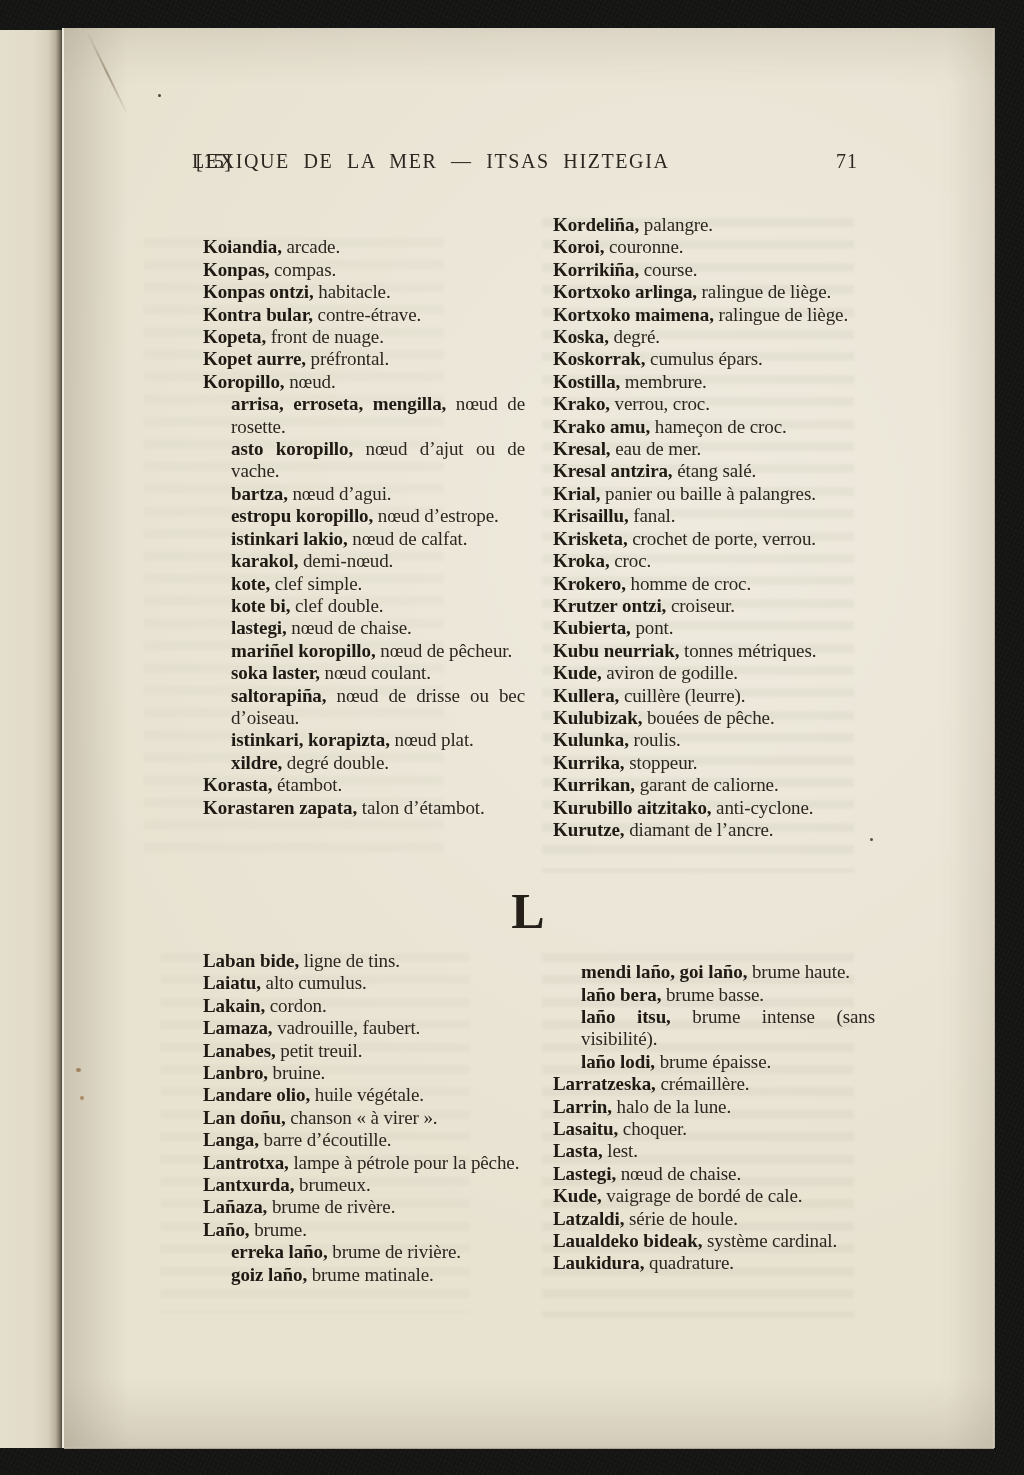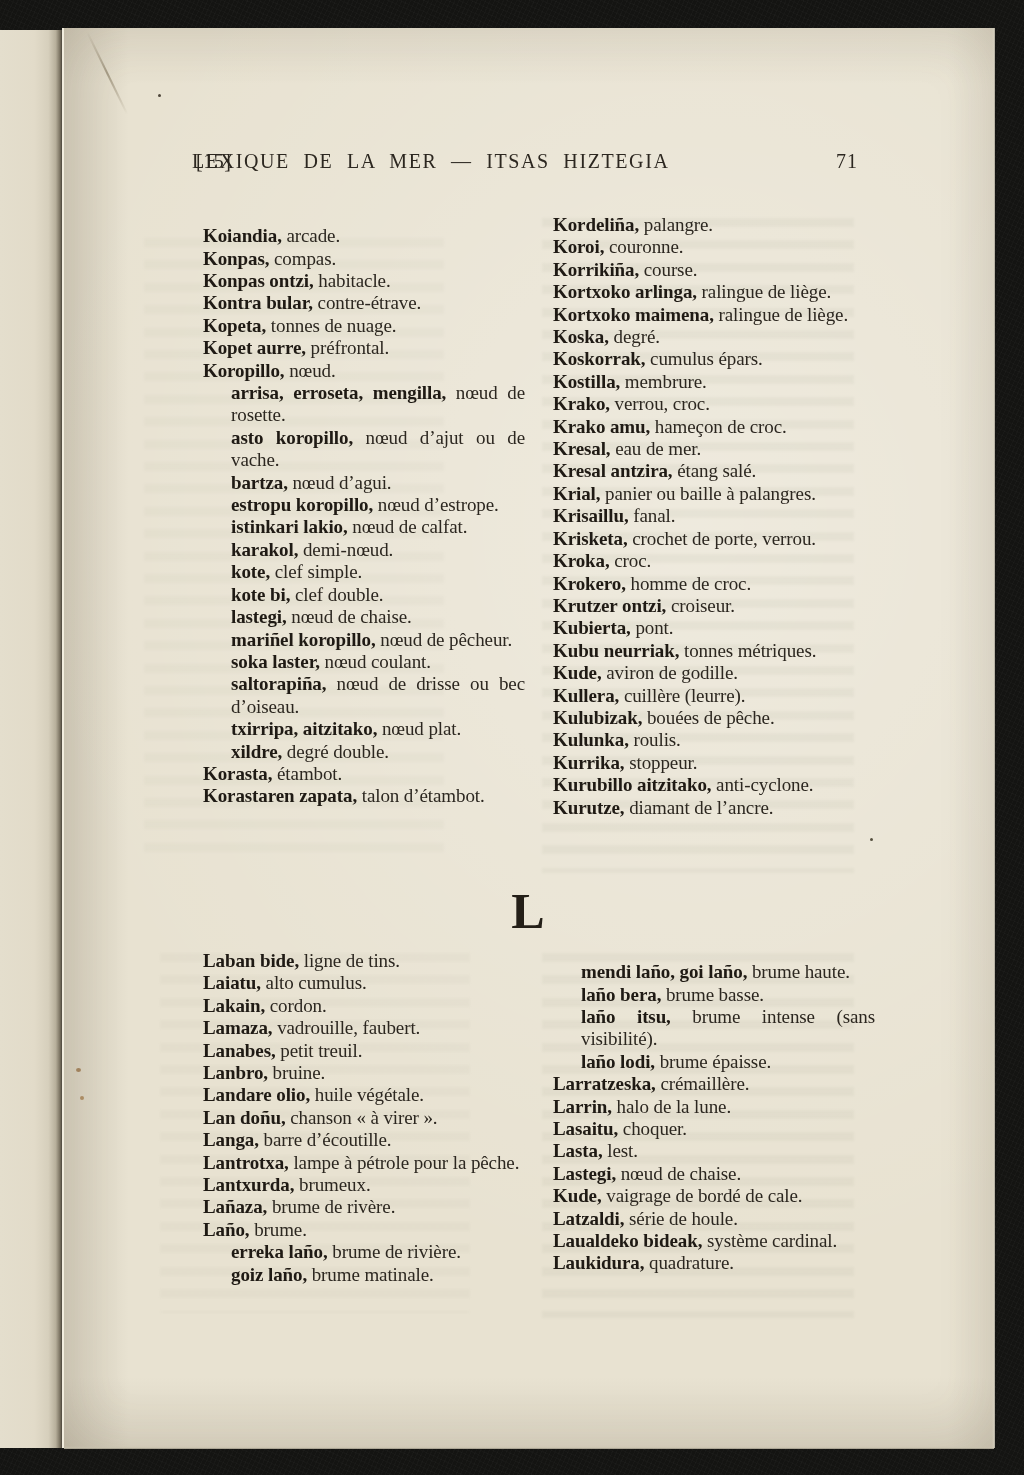--- a/index.html
+++ b/index.html
@@ -121,36 +121,36 @@
     <span class="pagenum">71</span>
   </div>
 
   <div class="cols cols-k">
     <div class="col">
 
     <div class="entry"><b>Koiandia,</b><span> arcade.</span></div>
         <div class="entry"><b>Konpas,</b><span> compas.</span></div>
         <div class="entry"><b>Konpas ontzi,</b><span> habitacle.</span></div>
         <div class="entry"><b>Kontra bular,</b><span> contre-étrave.</span></div>
-        <div class="entry"><b>Kopeta,</b><span> tonnes de nuage.</span></div>
+        <div class="entry"><b>Kopeta,</b><span> front de nuage.</span></div>
         <div class="entry"><b>Kopet aurre,</b><span> préfrontal.</span></div>
         <div class="entry"><b>Koropillo,</b><span> nœud.</span></div>
         <div class="entry sub"><b>arrisa, erroseta, mengilla,</b><span> nœud de rosette.</span></div>
         <div class="entry sub"><b>asto koropillo,</b><span> nœud d’ajut ou de vache.</span></div>
         <div class="entry sub"><b>bartza,</b><span> nœud d’agui.</span></div>
         <div class="entry sub"><b>estropu koropillo,</b><span> nœud d’estrope.</span></div>
         <div class="entry sub"><b>istinkari lakio,</b><span> nœud de calfat.</span></div>
         <div class="entry sub"><b>karakol,</b><span> demi-nœud.</span></div>
         <div class="entry sub"><b>kote,</b><span> clef simple.</span></div>
         <div class="entry sub"><b>kote bi,</b><span> clef double.</span></div>
         <div class="entry sub"><b>lastegi,</b><span> nœud de chaise.</span></div>
         <div class="entry sub"><b>mariñel koropillo,</b><span> nœud de pêcheur.</span></div>
         <div class="entry sub"><b>soka laster,</b><span> nœud coulant.</span></div>
         <div class="entry sub"><b>saltorapiña,</b><span> nœud de drisse ou bec d’oiseau.</span></div>
-        <div class="entry sub"><b>txirripa, aitzitako,</b><span> nœud plat.</span></div>
+        <div class="entry sub"><b>istinkari, korapizta,</b><span> nœud plat.</span></div>
         <div class="entry sub"><b>xildre,</b><span> degré double.</span></div>
         <div class="entry"><b>Korasta,</b><span> étambot.</span></div>
         <div class="entry"><b>Korastaren zapata,</b><span> talon d’étambot.</span></div>
       </div>
     <div class="rule"></div>
     <div class="col">
 
     <div class="entry"><b>Kordeliña,</b><span> palangre.</span></div>
         <div class="entry"><b>Koroi,</b><span> couronne.</span></div>
         <div class="entry"><b>Korrikiña,</b><span> course.</span></div>
@@ -169,20 +169,21 @@
         <div class="entry"><b>Kroka,</b><span> croc.</span></div>
         <div class="entry"><b>Krokero,</b><span> homme de croc.</span></div>
         <div class="entry"><b>Krutzer ontzi,</b><span> croiseur.</span></div>
         <div class="entry"><b>Kubierta,</b><span> pont.</span></div>
         <div class="entry"><b>Kubu neurriak,</b><span> tonnes métriques.</span></div>
         <div class="entry"><b>Kude,</b><span> aviron de godille.</span></div>
         <div class="entry"><b>Kullera,</b><span> cuillère (leurre).</span></div>
         <div class="entry"><b>Kulubizak,</b><span> bouées de pêche.</span></div>
         <div class="entry"><b>Kulunka,</b><span> roulis.</span></div>
         <div class="entry"><b>Kurrika,</b><span> stoppeur.</span></div>
+        <div class="entry"><b>Kurrikan,</b><span> garant de caliorne.</span></div>
         <div class="entry"><b>Kurubillo aitzitako,</b><span> anti-cyclone.</span></div>
         <div class="entry"><b>Kurutze,</b><span> diamant de l’ancre.</span></div>
       </div>
   </div>
 
   <div class="letter-head">L</div>
 
   <div class="cols cols-l">
     <div class="col">
 

